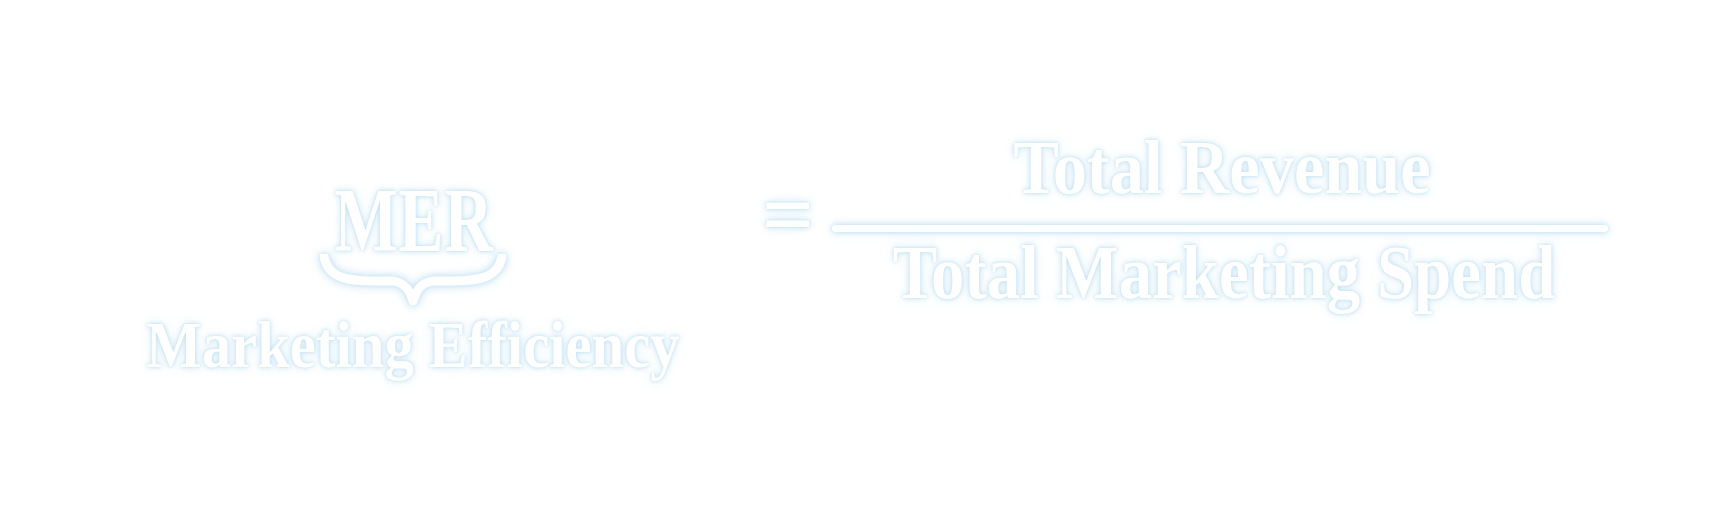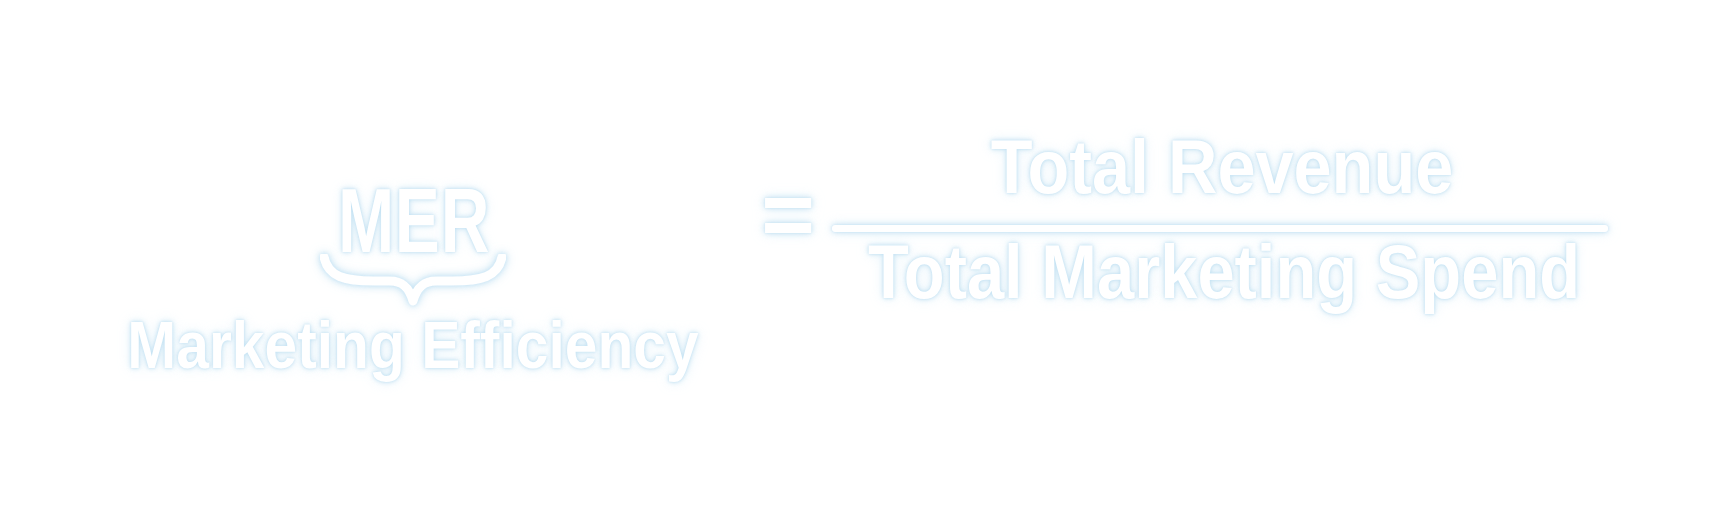--- a/index.html
+++ b/index.html
@@ -6,21 +6,21 @@
     margin: 0;
     padding: 0;
     background: #ffffff;
   }
   .canvas {
     position: relative;
     width: 1712px;
     height: 477px;
     background: #ffffff;
     overflow: hidden;
-    font-family: Liberation Sans, sans-serif;
+    font-family: Liberation Serif, serif;
     text-align: center;
   }
   
   .ghost {
     position: absolute;
     color: #ffffff;
     font-weight: 700;
     line-height: 1;
     white-space: nowrap;
     text-shadow:

